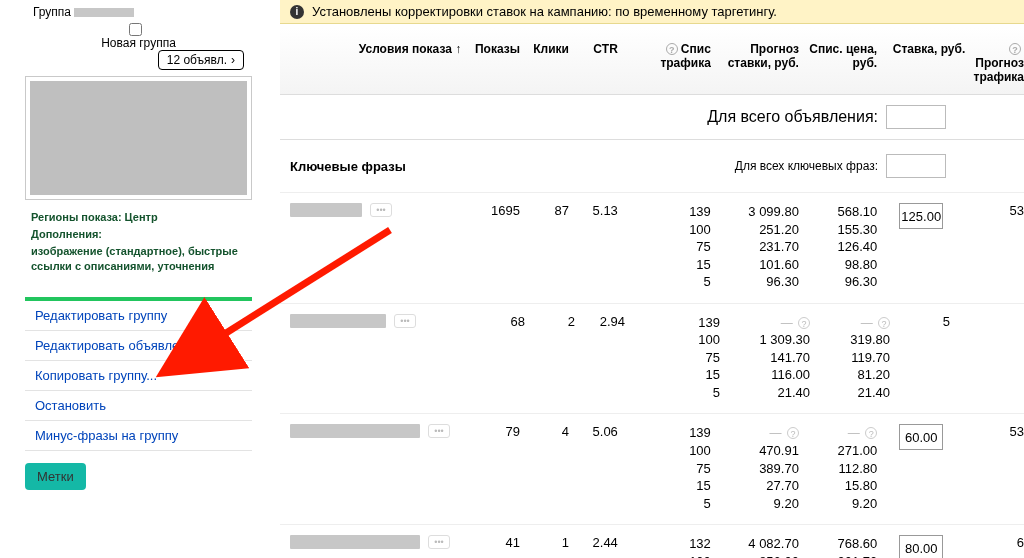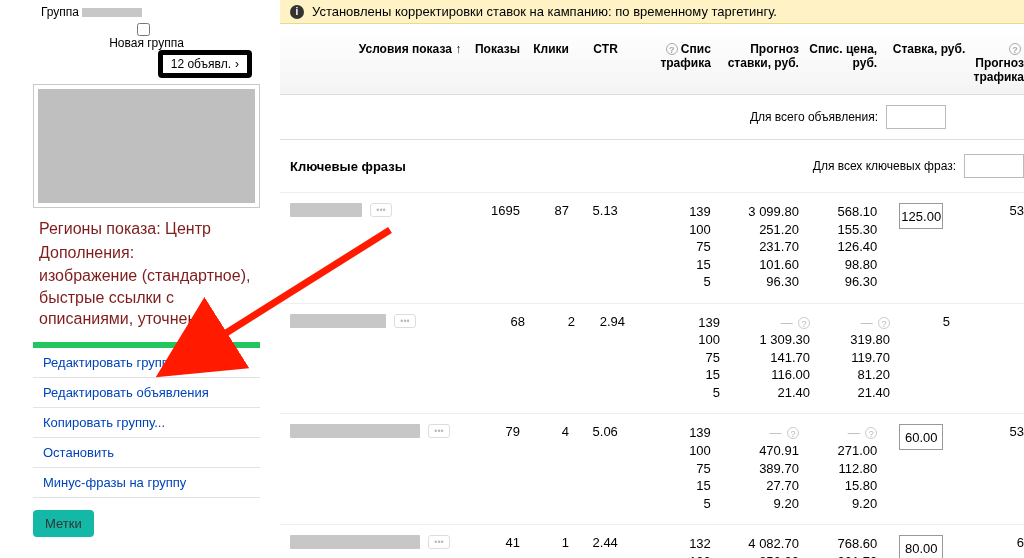--- a/index.html
+++ b/index.html
@@ -2,57 +2,57 @@
 <html><head>
 <meta charset="utf-8">
 <style>
 * { margin: 0; padding: 0; box-sizing: border-box; }
 body { font-family: Arial, Helvetica, sans-serif; font-size: 12px; color: #000; background: #fff; width: 1024px; height: 558px; overflow: hidden; position: relative; }
 
 .banner { position: absolute; top: 0; left: 280px; right: 0; height: 24px; background: #fff3c6; border-bottom: 1px solid #e7d98f; display: flex; align-items: center; padding: 0 10px; }
 .banner-icon { width: 14px; height: 14px; border-radius: 50%; background: #333; color: #fff; display: flex; align-items: center; justify-content: center; font-size: 10px; font-weight: bold; margin-right: 8px; }
 .banner-text { font-size: 13px; }
 
-.sidebar { position: absolute; left: 33px; top: 0; width: 227px; }
+.sidebar { position: absolute; left: 25px; top: 0; width: 227px; }
 .group-label { padding: 5px 8px 2px; font-size: 12px; color: #000; }
 .group-redact { display: inline-block; width: 60px; height: 9px; background: #c7c7c7; position: relative; top: 1px; }
 .new-group-row { display: flex; align-items: center; padding: 2px 0 4px 0; font-size: 12px; flex-direction: column; }
 .new-group-row input[type=checkbox]{ margin: 0 6px 0 0; }
 .new-group-label { flex: 1; }
-.count-pill { border: 5px solid #000000; border-radius: 4px; padding: 2px 8px; font-size: 12px; display: flex; align-items: center; margin-left: auto; margin-right: 8px; }
+.count-pill { border: 1px solid #000000; border-radius: 4px; padding: 2px 8px; font-size: 12px; display: flex; align-items: center; margin-left: auto; margin-right: 8px; }
 .count-pill .chev { font-size: 12px; margin-left: 4px; }
 .ad-preview { border: 1px solid #c9c9c9; margin: 2px 0 6px 0; padding: 4px; }
 .ad-gray { width: 100%; height: 114px; background: #bfbfbf; }
-.side-meta { font-size: 16px; color: #7f1d1d; line-height: 1.35; padding: 4px 6px 6px; }
+.side-meta { font-size: 11px; color: #14532d; line-height: 1.35; padding: 4px 6px 6px; font-weight: bold; }
 .side-meta .hdr { margin-bottom: 2px; }
-.action-list { margin-top: 6px; border-top: 6px solid #22c55e; }
+.action-list { margin-top: 18px; border-top: 4px solid #22c55e; }
 .action-item { display: block; padding: 7px 10px; color: #0044bb; font-size: 13px; border-bottom: 1px solid #e3e3e3; cursor: pointer; }
 .labels-btn { margin: 12px 0 0 0; display: inline-block; background: #14b8a6; border-radius: 4px; padding: 6px 12px; font-size: 13px; color: #333; }
 
 .main { position: absolute; left: 280px; top: 28px; right: 0; bottom: 0; overflow: hidden; }
 .thead { display: flex; padding: 14px 0 10px; font-size: 12px; font-weight: bold; border-bottom: 1px solid #ddd; background: linear-gradient(#fff,#f4f4f4); }
 .thead .th { text-align: right; }
 .col-name { width: 185px; padding-left: 10px; text-align: left; }
 .th .info { display: inline-block; width: 12px; height: 12px; border: 1px solid #aaa; border-radius: 50%; color: #aaa; font-size: 9px; line-height: 12px; text-align: center; margin-right: 3px; }
 .col-shows { width: 60px; }
 .col-clicks { width: 50px; }
 .col-ctr { width: 50px; }
 .col-vol { width: 95px; }
 .col-forecast { width: 90px; }
 .col-cost { width: 80px; }
 .col-bid { width: 90px; text-align: center; }
 .col-prog2 { width: 60px; }
 
 .hr-row { display: flex; align-items: center; padding: 10px 0; border-bottom: 1px solid #ddd; }
-.hr-row .lbl { flex: 1; text-align: right; padding-right: 8px; font-size: 12px; }
+.hr-row .lbl { flex: 1; text-align: right; padding-right: 8px; font-size: 16px; }
 .hr-row .inp { width: 60px; height: 24px; border: 1px solid #bbb; margin-right: 78px; }
 
 .section-heading { display: flex; align-items: center; padding: 14px 0; font-weight: bold; font-size: 13px; }
 .section-heading .sh-left { flex: 1; padding-left: 10px; }
-.section-heading .sh-right { font-weight: normal; font-size: 12px; display: flex; align-items: center; }
+.section-heading .sh-right { font-weight: normal; font-size: 12px; display: flex; align-items: center; padding-right: 78px; }
 .section-heading .sh-right input { width: 60px; height: 24px; border: 1px solid #bbb; margin-left: 8px; }
 
 .row { display: flex; padding: 10px 0 12px; border-top: 1px solid #eee; }
 .kw-cell { width: 185px; padding-left: 10px; display: flex; align-items: flex-start; gap: 8px; }
 .kw-redact { height: 14px; background: #c7c7c7; border-radius: 1px; }
 .dots { width: 22px; height: 14px; border: 1px solid #ddd; border-radius: 3px; color: #bbb; font-size: 9px; line-height: 12px; text-align: center; }
 .num-cell { text-align: right; font-size: 13px; }
 .stack { line-height: 1.35; }
 .stack div { white-space: nowrap; }
 .bid-input { width: 44px; height: 26px; border: 1px solid #999; text-align: center; font-size: 13px; }

